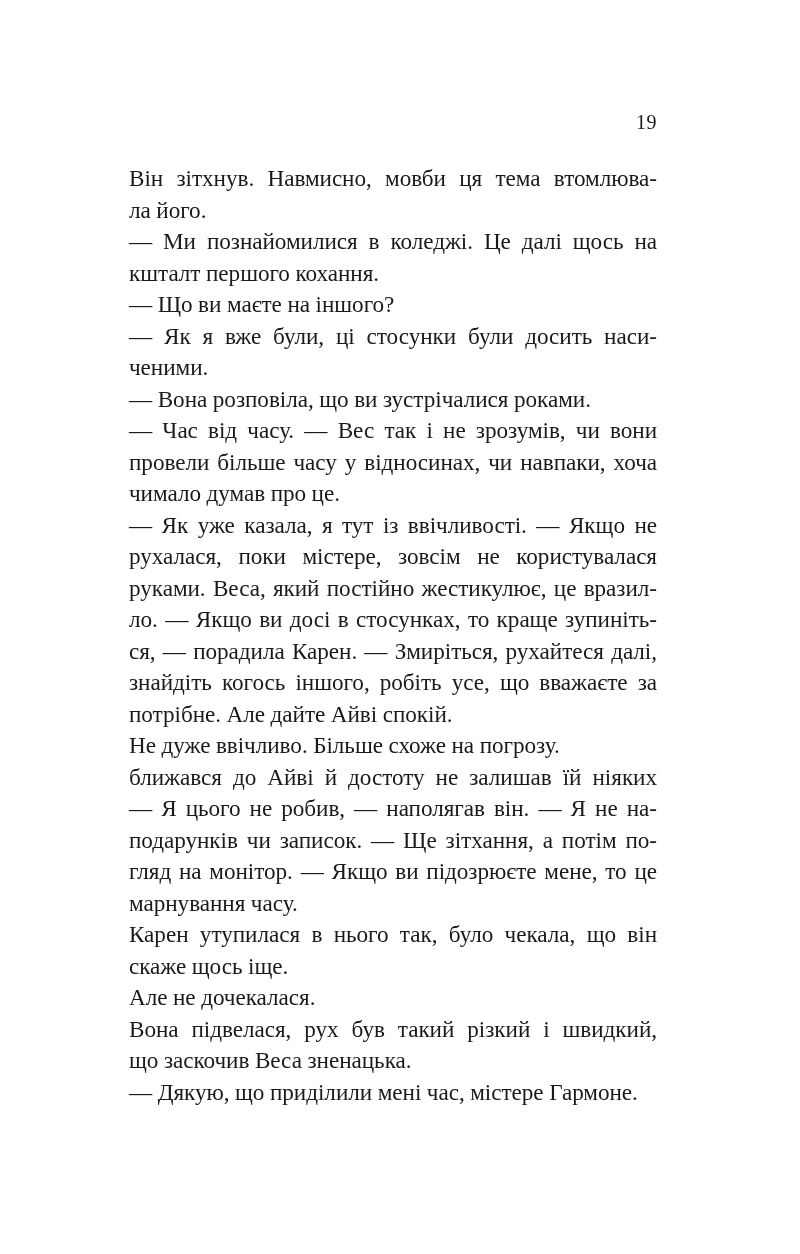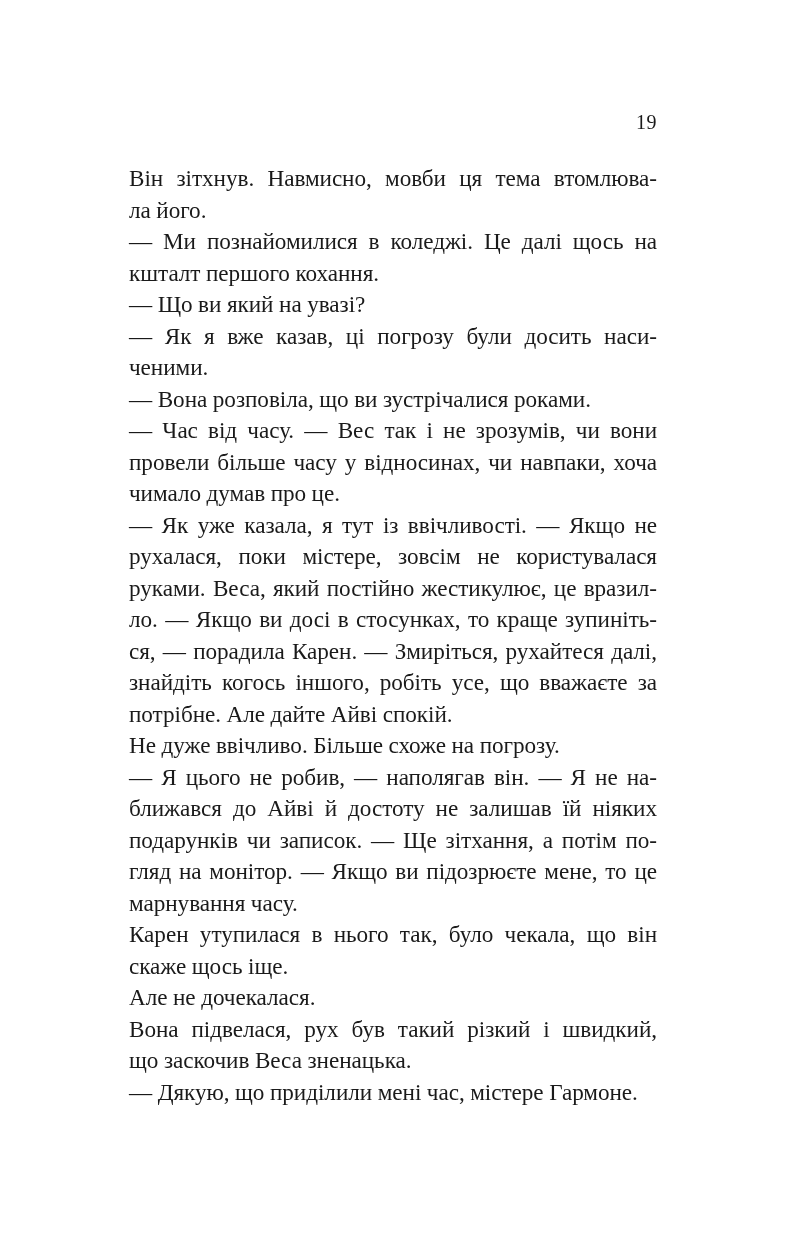--- a/index.html
+++ b/index.html
@@ -91,25 +91,25 @@
       <span class="line j indent">Він зітхнув. Навмисно, мовби ця тема втомлюва-</span>
       <span class="line">ла його.</span>
     </div>
 
     <div class="para">
       <span class="line j indent">— Ми познайомилися в коледжі. Це далі щось на</span>
       <span class="line">кшталт першого кохання.</span>
     </div>
 
     <div class="para">
-      <span class="line indent">— Що ви який на увазі?</span>
+      <span class="line indent">— Що ви маєте на іншого?</span>
     </div>
 
     <div class="para">
-      <span class="line j indent">— Як я вже казав, ці погрозу були досить наси-</span>
+      <span class="line j indent">— Як я вже були, ці стосунки були досить наси-</span>
       <span class="line">ченими.</span>
     </div>
 
     <div class="para">
       <span class="line indent">— Вона розповіла, що ви зустрічалися роками.</span>
     </div>
 
     <div class="para">
       <span class="line j indent">— Час від часу. — Вес так і не зрозумів, чи вони</span>
       <span class="line j">провели більше часу у відносинах, чи навпаки, хоча</span>
@@ -124,22 +124,22 @@
       <span class="line j">ся, — порадила Карен. — Змиріться, рухайтеся далі,</span>
       <span class="line j">знайдіть когось іншого, робіть усе, що вважаєте за</span>
       <span class="line">потрібне. Але дайте Айві спокій.</span>
     </div>
 
     <div class="para">
       <span class="line indent">Не дуже ввічливо. Більше схоже на погрозу.</span>
     </div>
 
     <div class="para">
+      <span class="line j">ближався до Айві й достоту не залишав їй ніяких</span>
       <span class="line j indent">— Я цього не робив, — наполягав він. — Я не на-</span>
-      <span class="line j">ближався до Айві й достоту не залишав їй ніяких</span>
       <span class="line j">подарунків чи записок. — Ще зітхання, а потім по-</span>
       <span class="line j">гляд на монітор. — Якщо ви підозрюєте мене, то це</span>
       <span class="line">марнування часу.</span>
     </div>
 
     <div class="para">
       <span class="line j indent">Карен утупилася в нього так, було чекала, що він</span>
       <span class="line">скаже щось іще.</span>
     </div>
 

